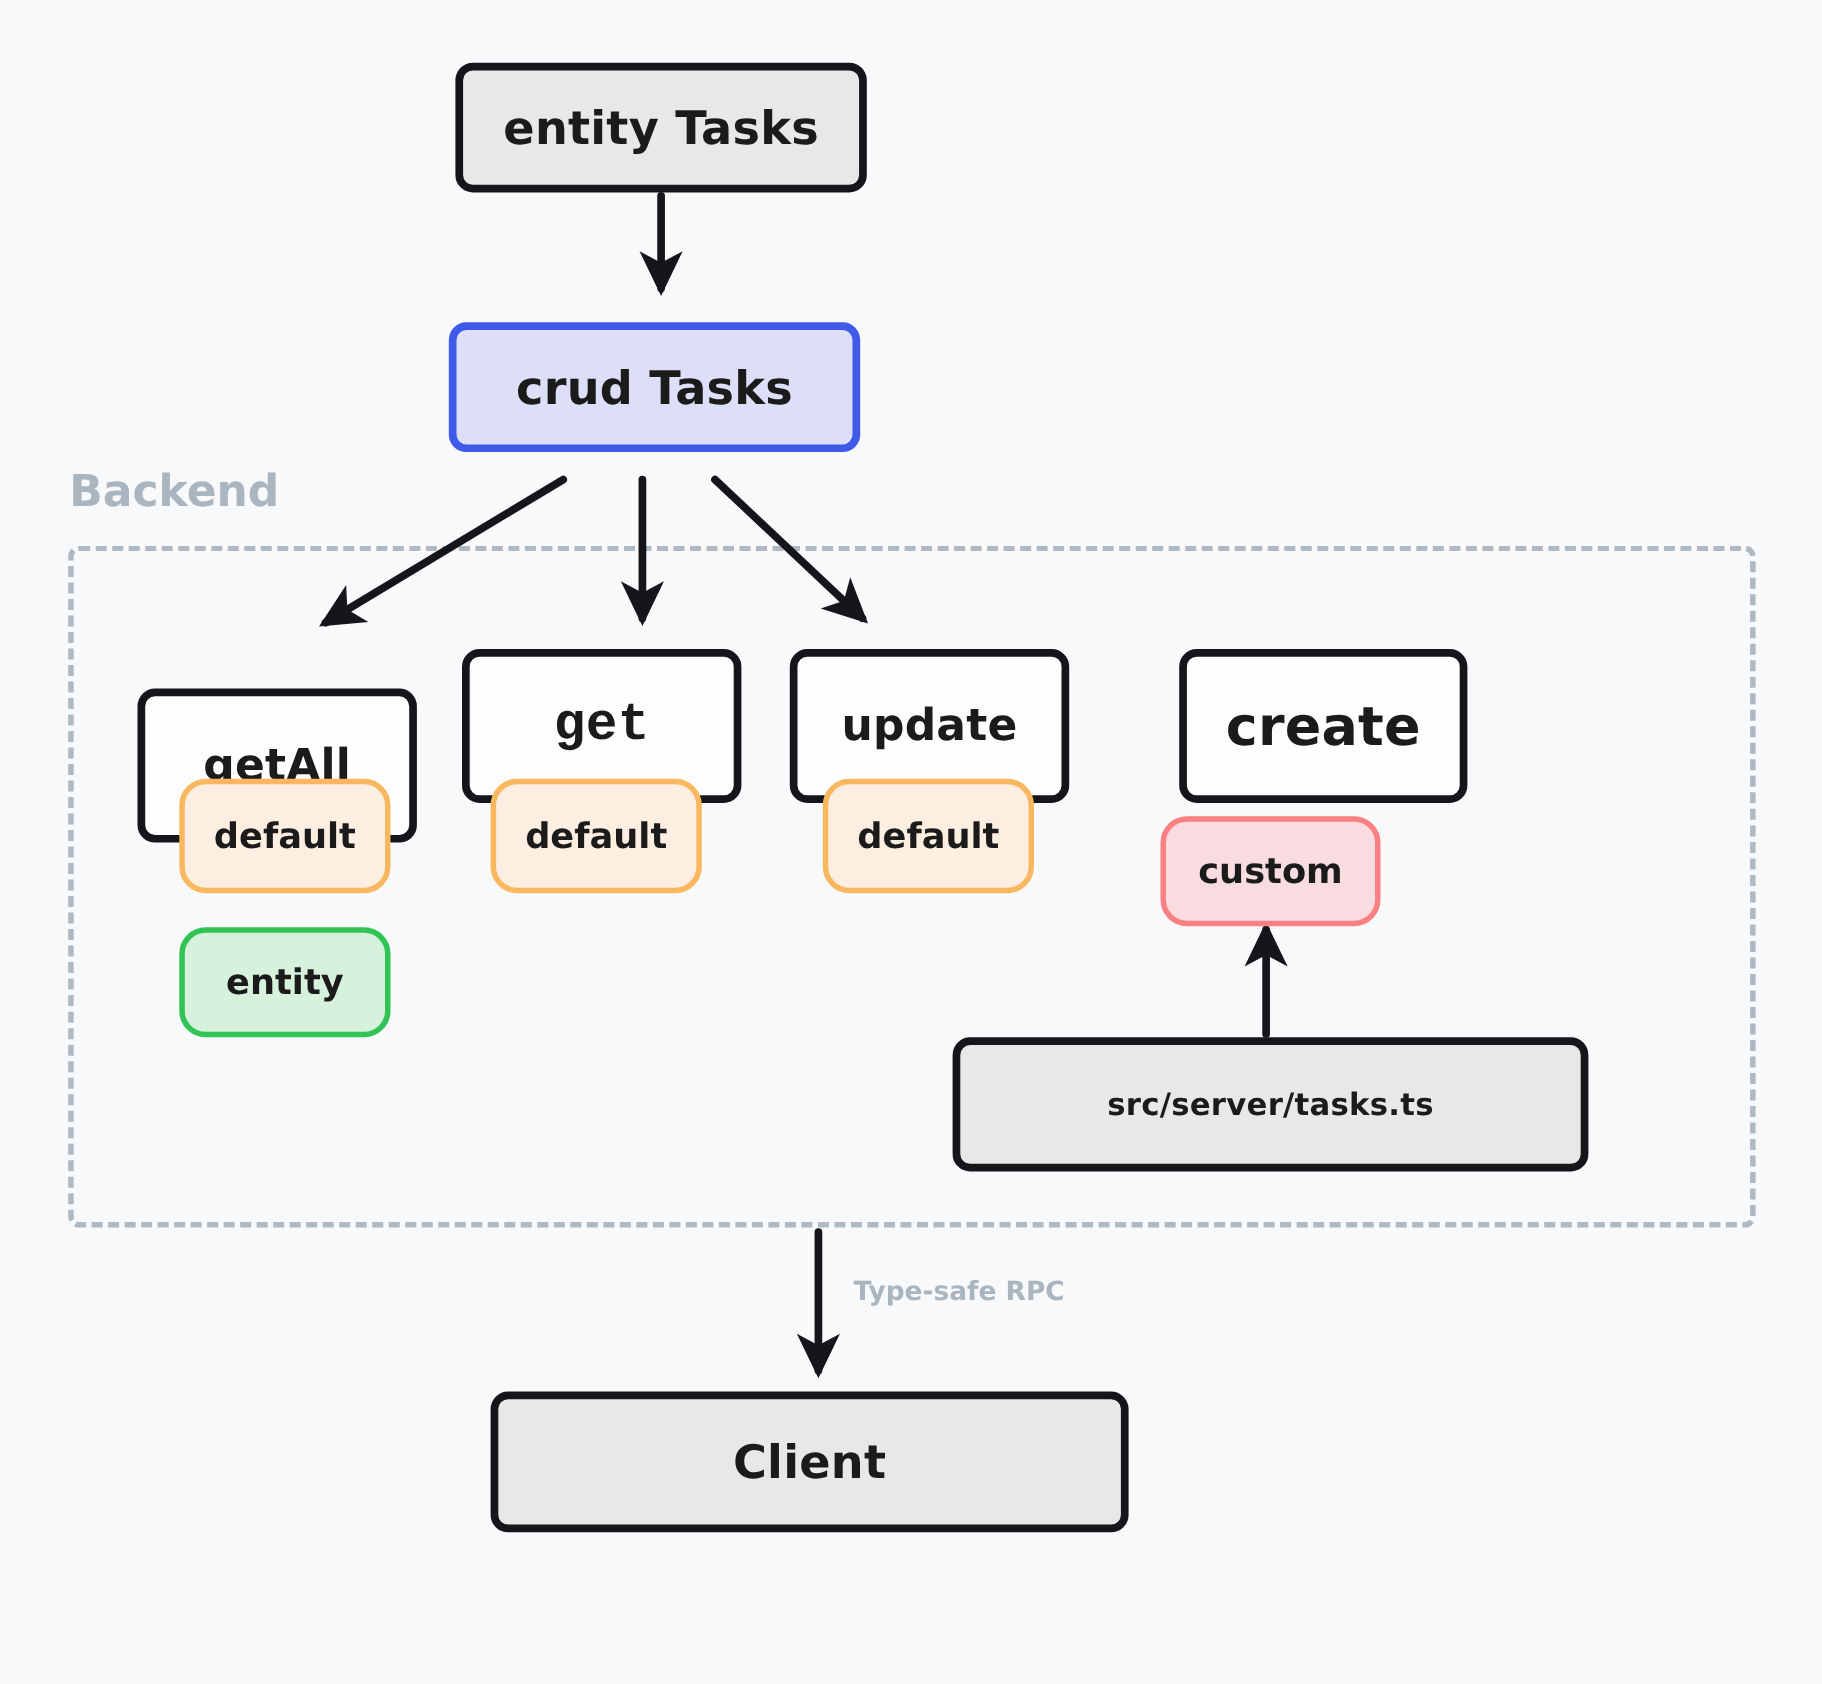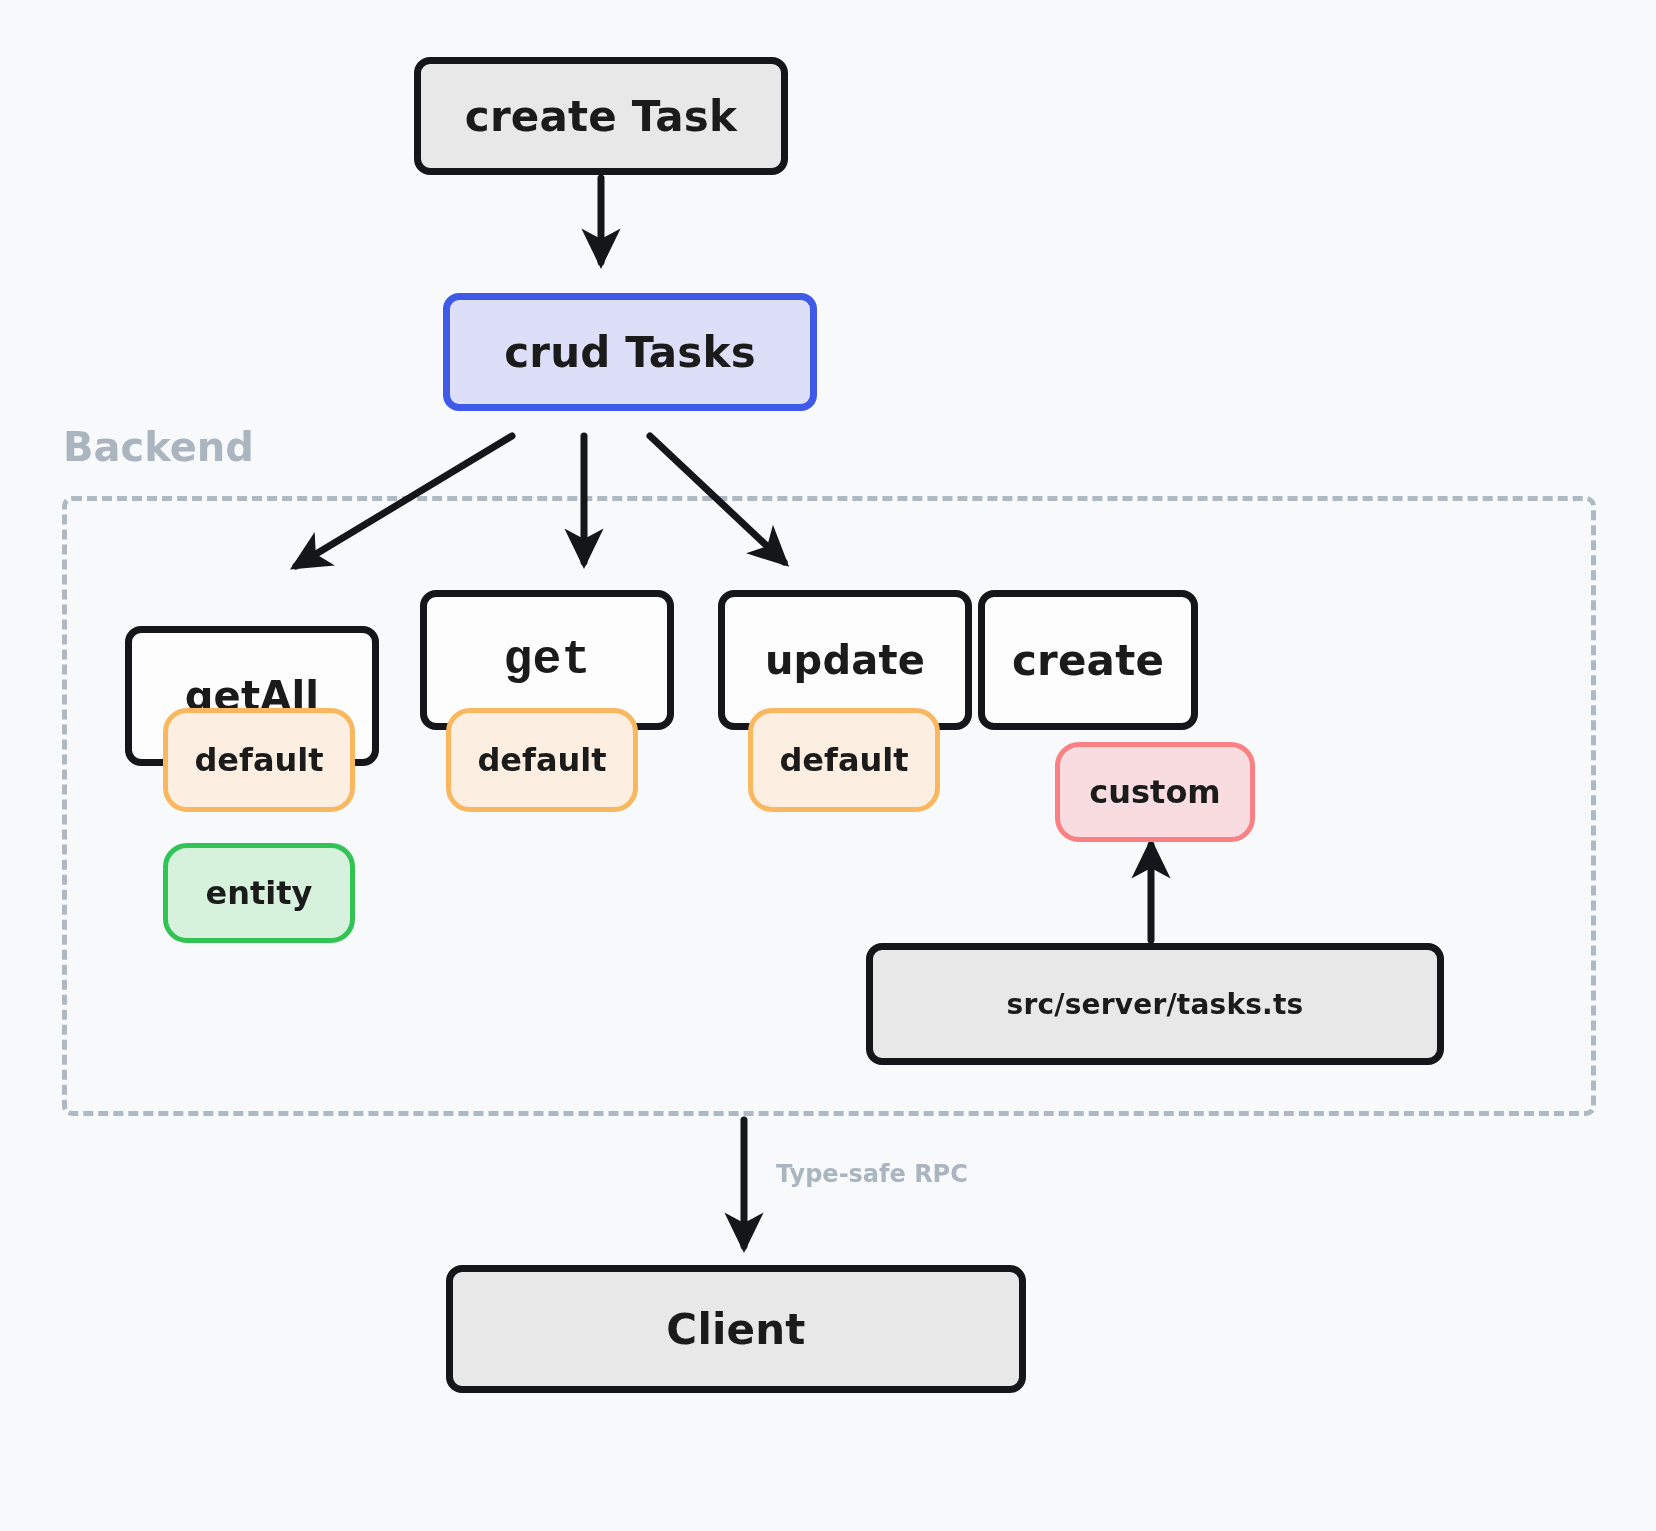--- a/index.html
+++ b/index.html
@@ -44,21 +44,20 @@
   }
   .node-white {
     background: #fdfdfe;
     border: 7px solid #14161a;
     font-weight: 700;
   }
   .node-blue {
     background: #dddff8;
     border: 7px solid #3f5ae8;
     font-weight: 700;
-    margin-left: 35px;
   }
 
   
   .badge {
     position: absolute;
     display: flex;
     align-items: center;
     justify-content: center;
     border-radius: 24px;
     font-weight: 700;
@@ -98,21 +97,21 @@
     white-space: nowrap;
   }
 
   
   #node-entity-task   { left: 414px;  top: 57px;   width: 374px; height: 118px; font-size: 42px; }
   #node-crud-tasks    { left: 408px;  top: 293px;  width: 374px; height: 118px; font-size: 42px; }
 
   #node-getall        { left: 125px;  top: 590px;  width: 254px; height: 140px; font-size: 40px; margin-top: 36px; }
   #node-get           { left: 420px;  top: 590px;  width: 254px; height: 140px; font-size: 48px; font-family: Liberation Mono, monospace; }
   #node-update        { left: 718px;  top: 590px;  width: 254px; height: 140px; font-size: 40px; }
-  #node-create        { left: 978px; top: 590px;  width: 220px; height: 140px; font-size: 42px; }
+  #node-create        { left: 1072px; top: 590px;  width: 262px; height: 140px; font-size: 49px; }
 
   #badge-getall-default { left: 163px;  top: 708px; width: 192px; height: 104px; font-size: 32px; }
   #badge-get-default    { left: 446px;  top: 708px; width: 192px; height: 104px; font-size: 32px; }
   #badge-update-default { left: 748px;  top: 708px; width: 192px; height: 104px; font-size: 32px; }
   #badge-create-custom  { left: 1055px; top: 708px; width: 200px; height: 100px; font-size: 32px; margin-top: 34px; }
   #badge-getall-public  { left: 163px;  top: 843px; width: 192px; height: 100px; font-size: 32px; }
 
   #node-tasks-file    { left: 866px;  top: 943px;  width: 578px; height: 122px; font-size: 28px; }
   #node-client        { left: 446px;  top: 1265px; width: 580px; height: 128px; font-size: 42px; }
 
@@ -156,21 +155,21 @@
     </g>
 
     <g>
       <line x1="744" y1="1120" x2="744" y2="1246" stroke="#14161a" stroke-width="7" stroke-linecap="round" marker-end="url(#arrowhead)"></line>
     </g>
   </svg>
 
   <div class="edge-label" id="label-rpc">Type-safe RPC</div>
 
   <div class="node node-dark" id="node-entity-task">
-    <span>create Task</span>
+    <span>entity Tasks</span>
   </div>
 
   <div class="node node-blue" id="node-crud-tasks">
     <span>crud Tasks</span>
   </div>
 
   <div class="node node-white" id="node-getall">
     <span>getAll</span>
   </div>
 

